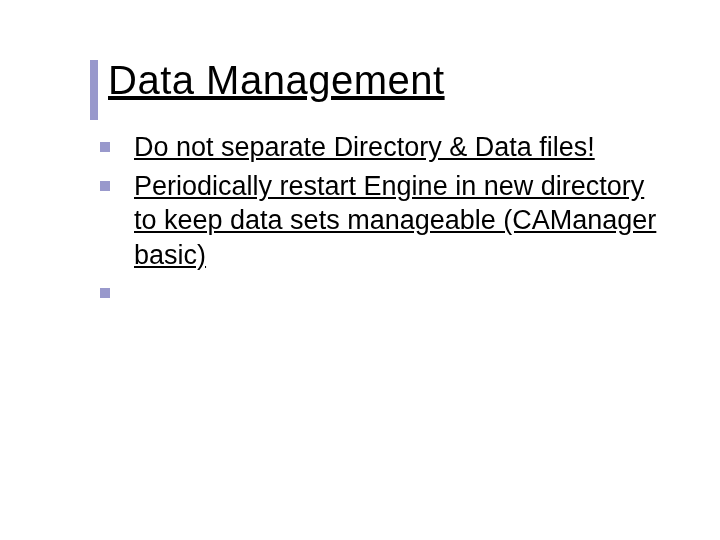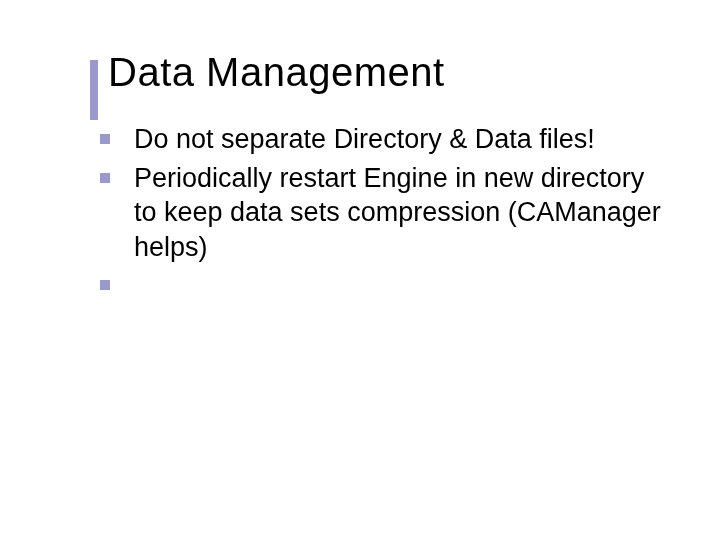--- a/index.html
+++ b/index.html
@@ -24,37 +24,39 @@
     left: 90px;
     top: 60px;
     width: 8px;
     height: 60px;
     background: #9999cc;
   }
   .title {
     font-size: 40px;
     font-family: Verdana, Geneva, sans-serif;
     color: #000;
-    margin: 0 0 28px 18px;
+    margin: 8px 0 28px 18px;
     line-height: 1.1;
     font-weight: 400;
     letter-spacing: 0.5px;
+    text-decoration: underline;
   }
   .bullets {
     list-style: none;
     margin: 0;
     padding: 0 20px 0 0;
   }
   .bullets li {
     position: relative;
     padding-left: 44px;
     margin: 0 0 4px 0;
     font-size: 27px;
     line-height: 1.28;
     color: #000;
+    text-decoration: underline;
   }
   .bullets li .sq {
     position: absolute;
     left: 10px;
     top: 12px;
     width: 10px;
     height: 10px;
     background: #9999cc;
   }
 </style>
@@ -64,19 +66,19 @@
 <div class="slide">
   <div class="title-rule"></div>
   <h1 class="title">Data Management</h1>
   <ul class="bullets">
     <li>
       <span class="sq"></span>
       <span>Do not separate Directory &amp; Data files!</span>
     </li>
     <li>
       <span class="sq"></span>
-      <span>Periodically restart Engine in new directory to keep data sets compression (CAManager helps)</span>
+      <span>Periodically restart Engine in new directory to keep data sets manageable (CAManager basic)</span>
     </li>
     <li>
       <span class="sq"></span>
     </li>
   </ul>
 </div>
 
 </body></html>

